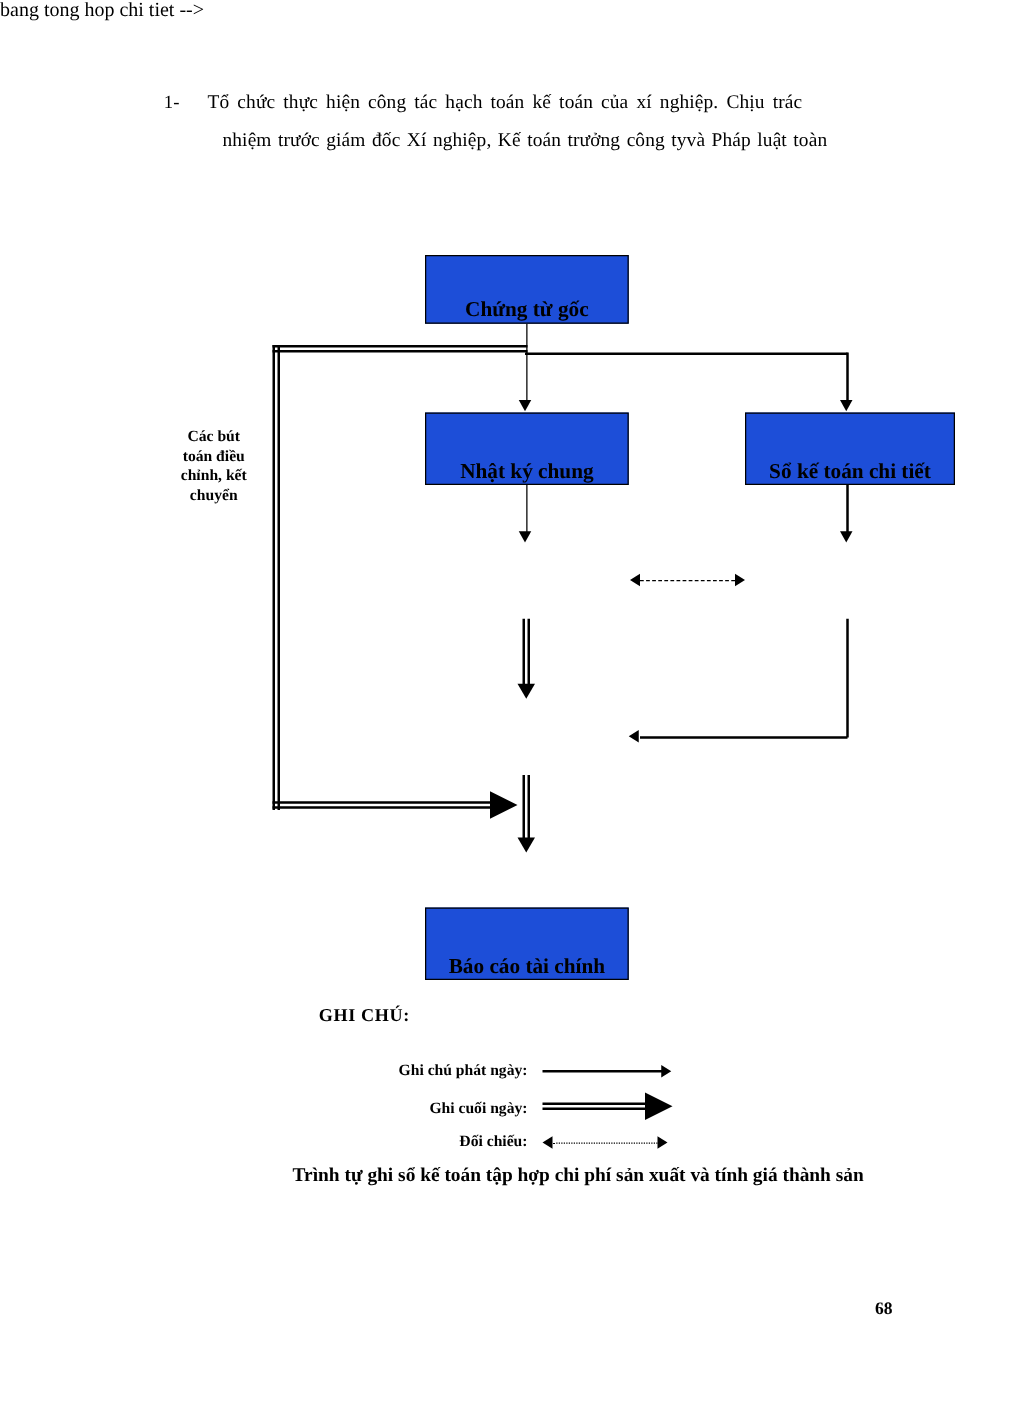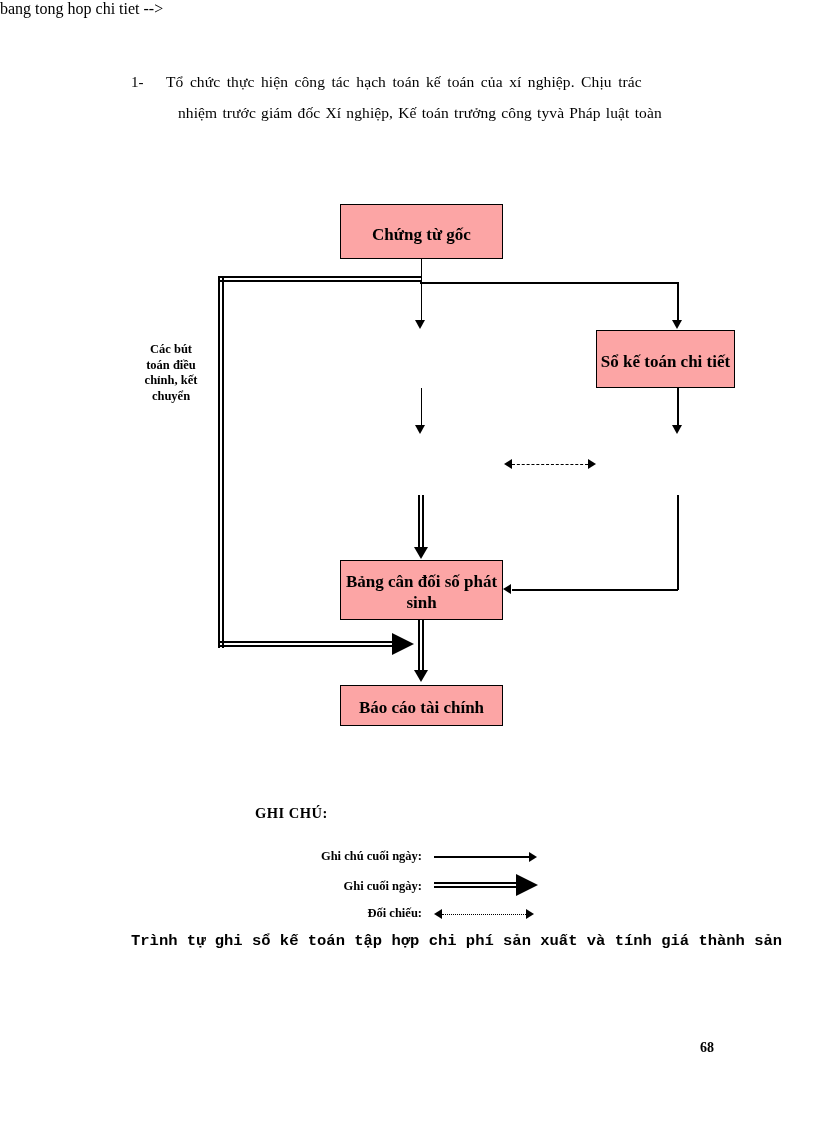--- a/index.html
+++ b/index.html
@@ -58,43 +58,43 @@
     position: absolute;
     left: 0;
     top: 0;
     width: 816px;
     height: 800px;
   }
   .node {
     position: absolute;
     box-sizing: border-box;
     border: 1.5px solid #000;
-    background: #fca5a5;
+    background: #1d4ed8;
     display: flex;
-    align-items: center;
+    align-items: flex-end;
     justify-content: center;
     z-index: 5;
   }
   .node span {
     display: block;
     text-align: center;
     font-weight: bold;
     font-size: 17px;
     line-height: 21px;
     padding-top: 5px;
   }
   .node.tall span { padding-top: 4px; }
 
   #n-chungtu   { left: 340px; top: 204px; width: 163px; height: 55px; }
   #n-nhatky    { left: 340px; top: 330px; width: 163px; height: 58px; }
-  #n-sokt      { left: 596px; top: 330px; width: 139px; height: 58px; }
+  #n-sokt      { left: 596px; top: 330px; width: 168px; height: 58px; }
   #n-socai     { left: 340px; top: 435px; width: 163px; height: 60px; }
   #n-bangth    { left: 596px; top: 435px; width: 163px; height: 60px; }
   #n-bangcd    { left: 340px; top: 560px; width: 163px; height: 60px; }
-  #n-baocao    { left: 340px; top: 685px; width: 163px; height: 41px; }
+  #n-baocao    { left: 340px; top: 726px; width: 163px; height: 58px; }
 
   
   .side-label {
     position: absolute;
     left: 140px;
     top: 342px;
     width: 62px;
     text-align: center;
     font-size: 12.5px;
     font-weight: bold;
@@ -190,21 +190,20 @@
   #lg-l2 { left: 222px; top: 879px; }
   #lg-l3 { left: 222px; top: 906px; }
 
   
   .closing {
     position: absolute;
     left: 131px;
     top: 925px;
     width: 560px;
     text-align: right;
-    font-family: Liberation Mono, monospace;
   }
   .closing-line {
     font-size: 15.5px;
     font-weight: bold;
     line-height: 32px;
     white-space: nowrap;
   }
 
   .page-number {
     position: absolute;
@@ -230,25 +229,25 @@
 
   <div class="diagram">
 
     
     <div class="side-label">Các bút toán điều chỉnh, kết chuyển</div>
 
     
     <div class="node" id="n-chungtu">
       <span>Chứng từ gốc</span>
     </div>
+    <div class="node" id="n-nhatky">
+      <span>Nhật ký chung</span>
+    </div>
     <div class="node tall" id="n-sokt">
       <span>Sổ kế toán chi tiết</span>
-    </div>
-    <div class="node tall" id="n-bangcd">
-      <span>Bảng cân đối số phát sinh</span>
     </div>
     <div class="node tall" id="n-baocao">
       <span>Báo cáo tài chính</span>
     </div>
 
     
 
     
     <div class="ln vln" style="left:420.5px; top:259px; height:25px;"></div>
 
@@ -291,21 +290,21 @@
     <div class="dbl-h" style="left:218px; top:276px; width:204px;"></div>
     <div class="dbl-v" style="left:218px; top:276px; height:372px;"></div>
     <div class="dbl-h" style="left:218px; top:641px; width:176px;"></div>
     <div class="arrow-right big" style="left:392px; top:633px;"></div>
 
   </div>
 
   <div class="legend">
     <div class="legend-title">GHI CHÚ:</div>
 
-    <div class="legend-row-label" id="lg-l1">Ghi chú cuối ngày:</div>
+    <div class="legend-row-label" id="lg-l1">Ghi chú phát ngày:</div>
     <div class="ln hln" style="left:434px; top:856px; width:96px;"></div>
     <div class="arrow-right" style="left:529px; top:851.5px;"></div>
 
     <div class="legend-row-label" id="lg-l2">Ghi cuối ngày:</div>
     <div class="dbl-h" style="left:434px; top:882px; width:86px;"></div>
     <div class="arrow-right big" style="left:516px; top:874px;"></div>
 
     <div class="legend-row-label" id="lg-l3">Đối chiếu:</div>
     <div class="dotted-h" style="left:442px; top:914px; width:84px;"></div>
     <div class="arrow-left" style="left:434px; top:909px;"></div>

